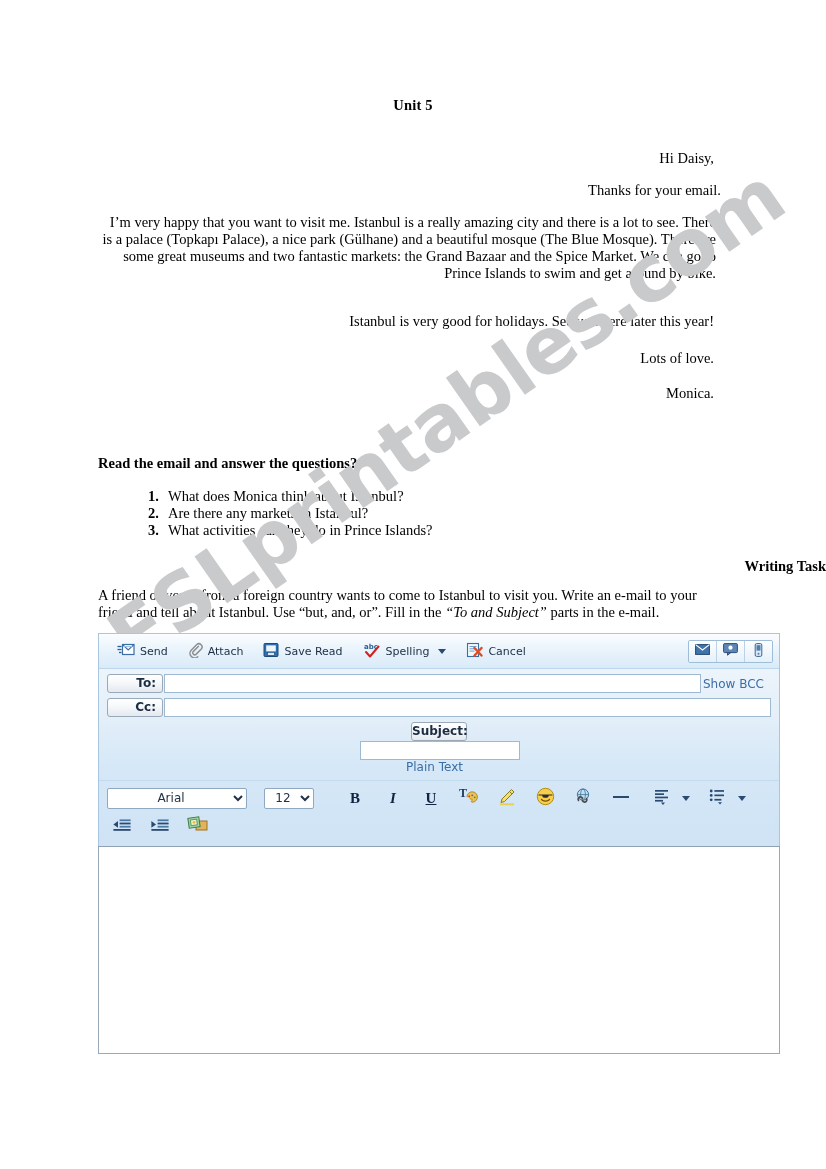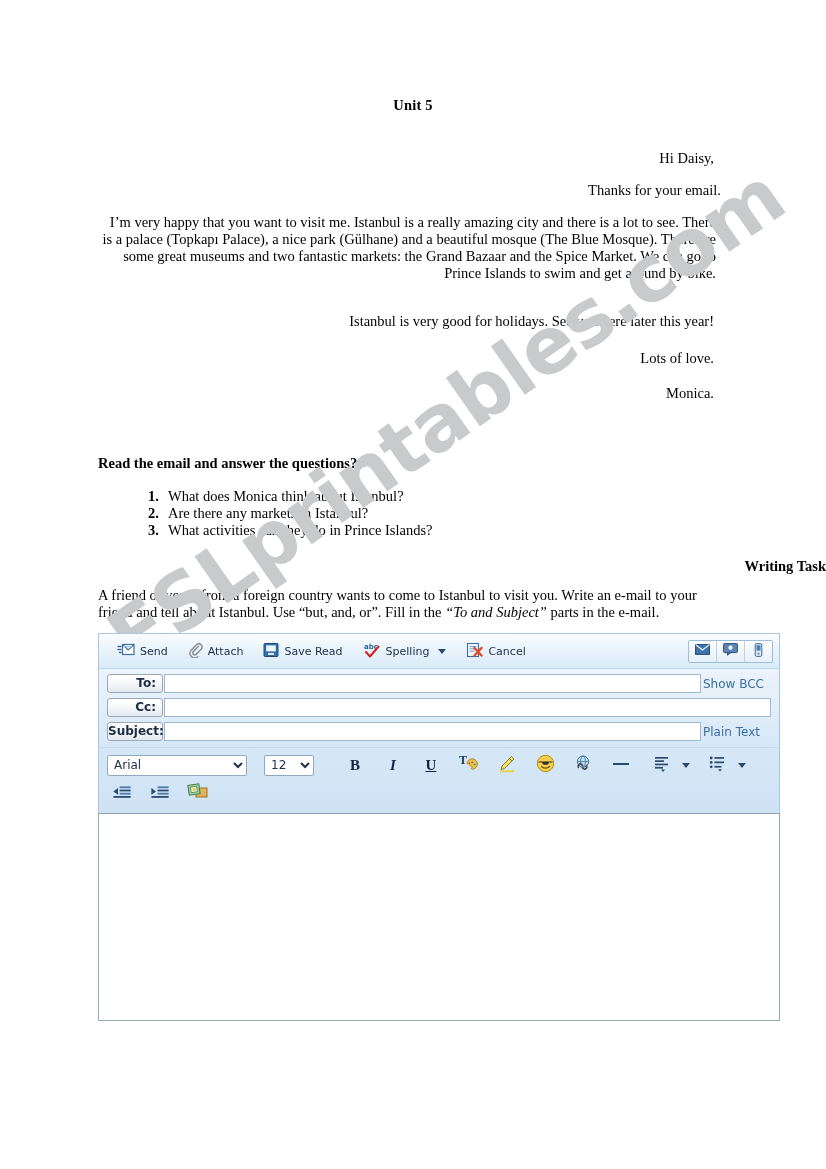--- a/index.html
+++ b/index.html
@@ -176,21 +176,21 @@
   }
   .toggle-btn:last-child { border-right: none; }
 
   
   .fields { padding: 5px 8px 4px 8px; }
   .field-row {
     display: flex;
     align-items: center;
     margin-bottom: 5px;
   }
-  .field-row:last-child { margin-bottom: 2px; }
+  .field-row:last-child { margin-bottom: 2px; flex-direction: column; }
   .field-btn {
     width: 56px;
     height: 19px;
     line-height: 17px;
     text-align: right;
     padding-right: 6px;
     font-size: 12px;
     font-weight: bold;
     color: #1b2b42;
     background: linear-gradient(to bottom,#ffffff 0%,#f4f7fa 50%,#e3e9ef 100%);
@@ -236,20 +236,21 @@
   select.fmt-select {
     font-family: "DejaVu Sans","Liberation Sans",sans-serif;
     font-size: 12px;
     color: #20324a;
     background: #ffffff;
     border: 1px solid #8fa9c2;
     border-radius: 2px;
     height: 21px;
     padding: 1px 2px;
     outline: none;
+    text-align: center;
   }
   select.font-name { width: 140px; margin-right: 17px; }
   select.font-size { width: 50px; margin-right: 26px; }
   .fmt-btn {
     width: 28px; height: 24px;
     display: flex;
     align-items: center;
     justify-content: center;
     border: 1px solid transparent;
     border-radius: 3px;

